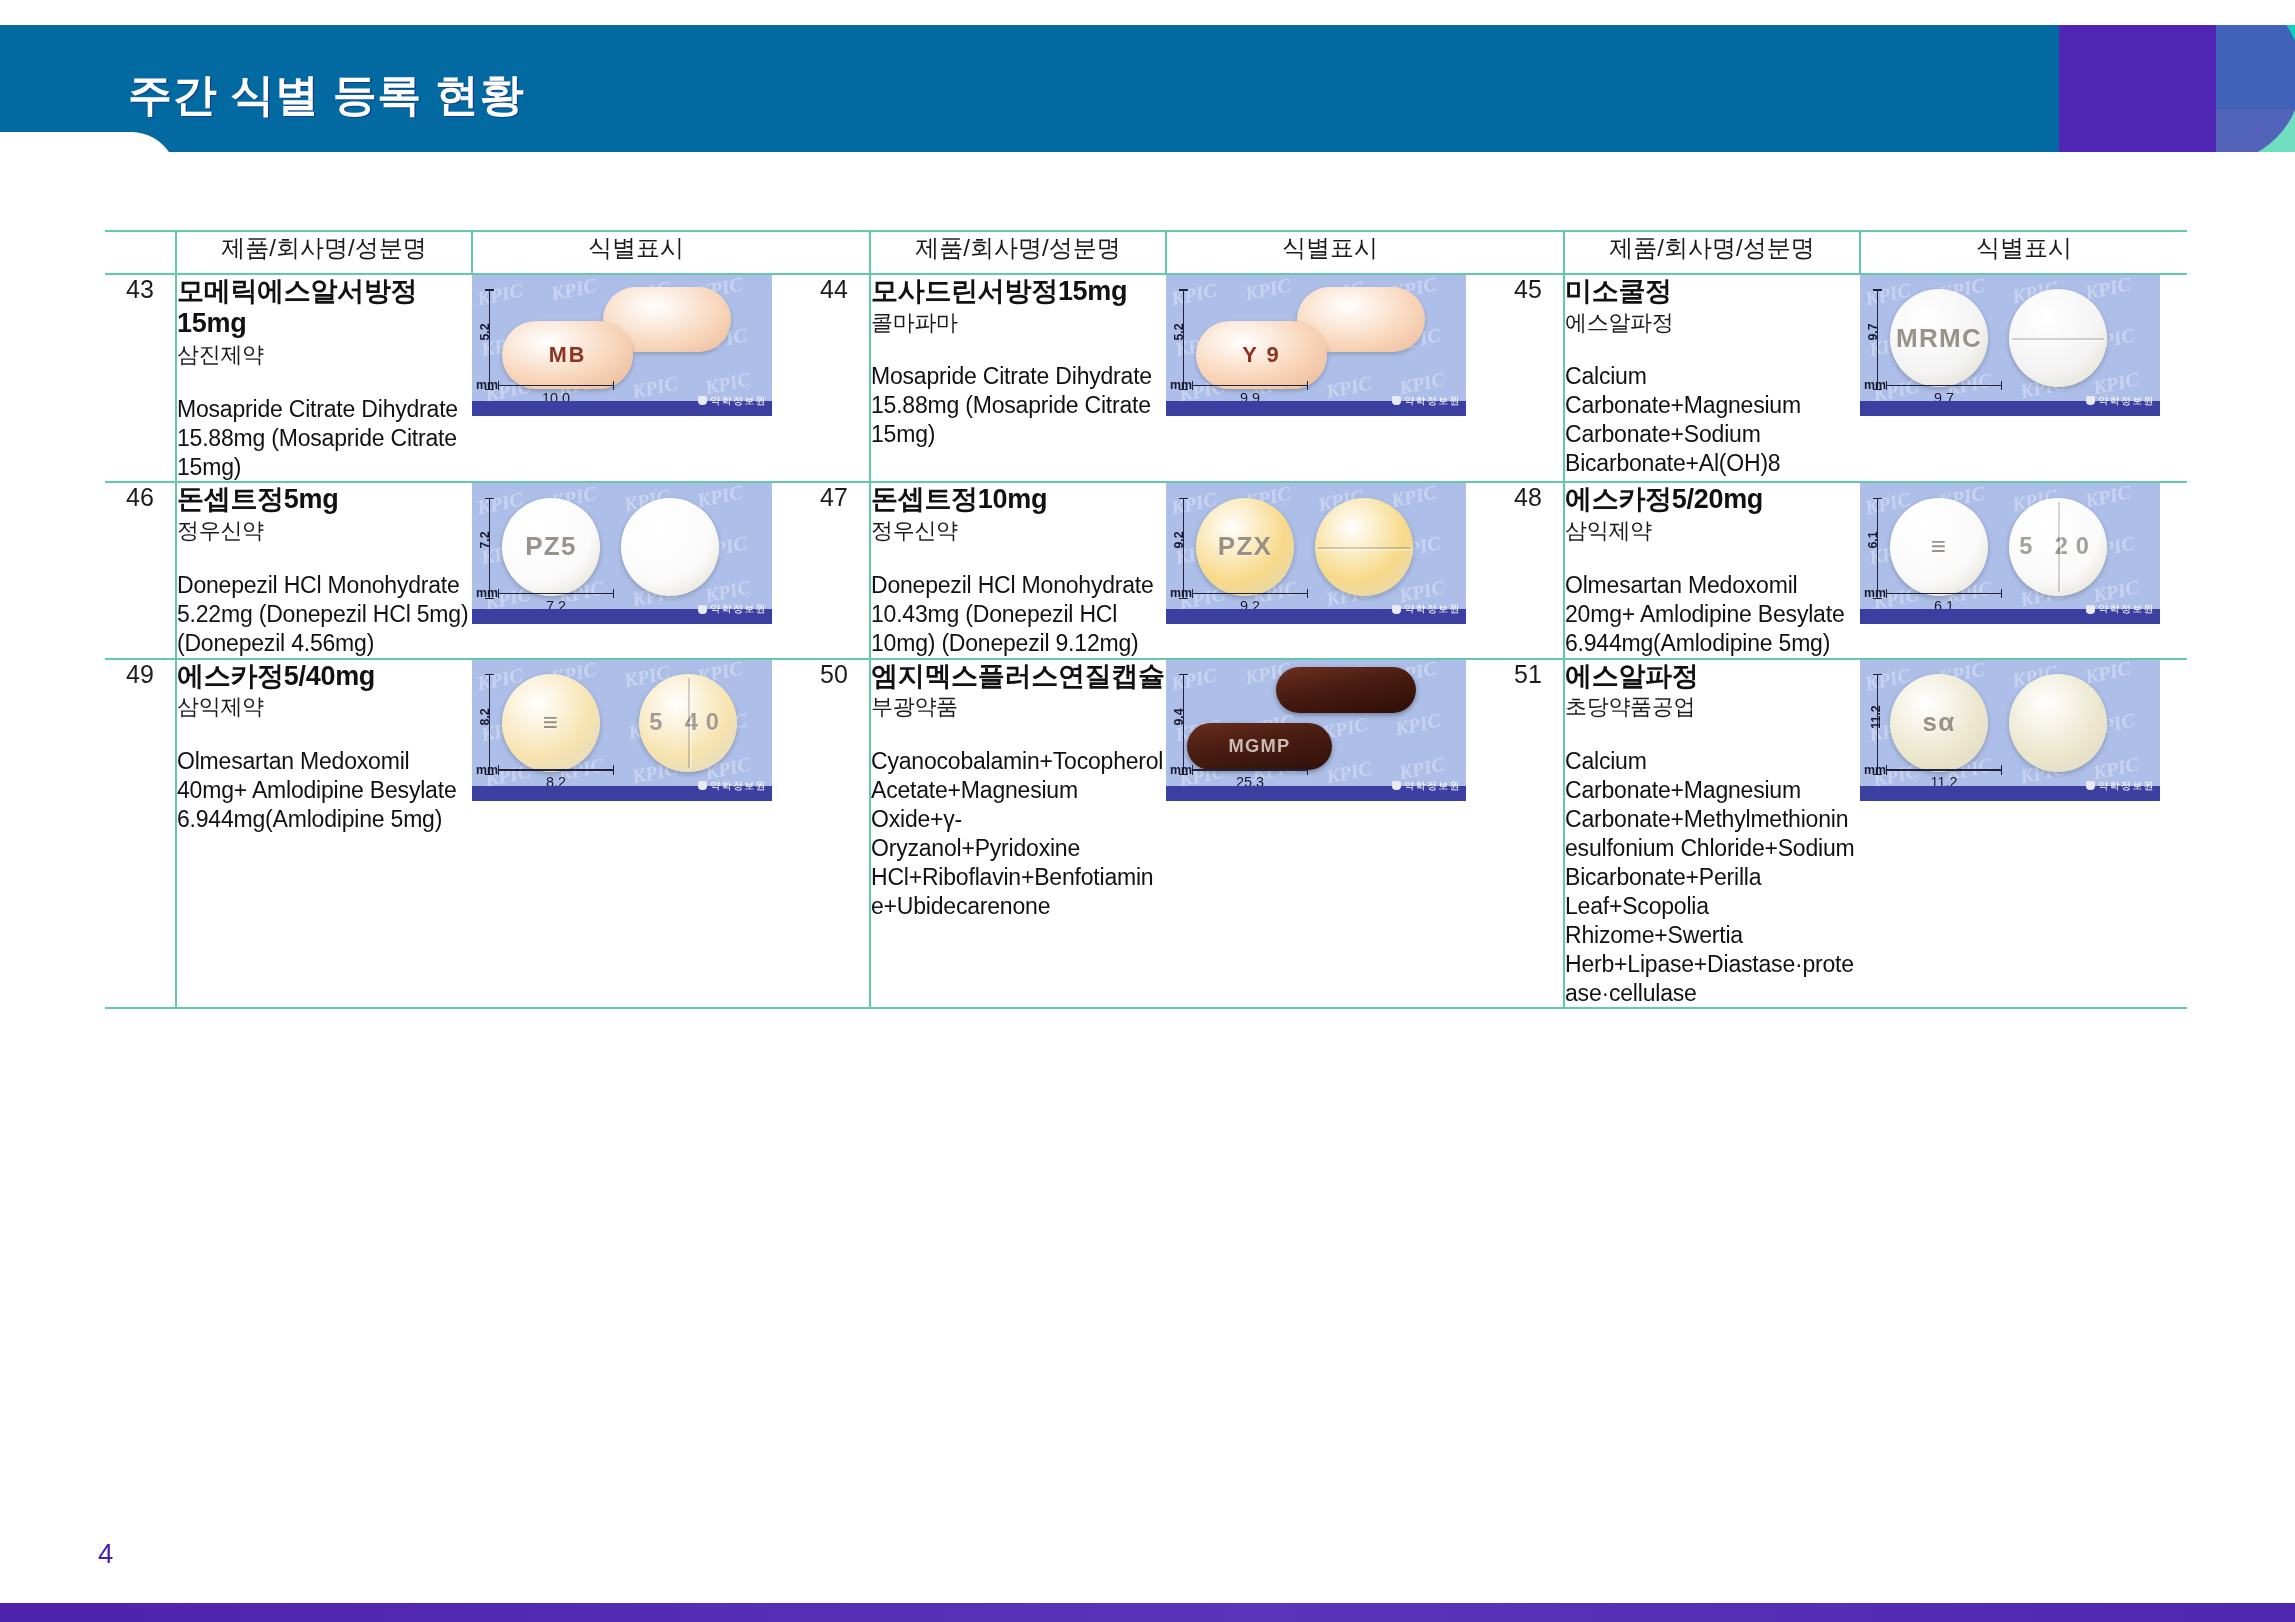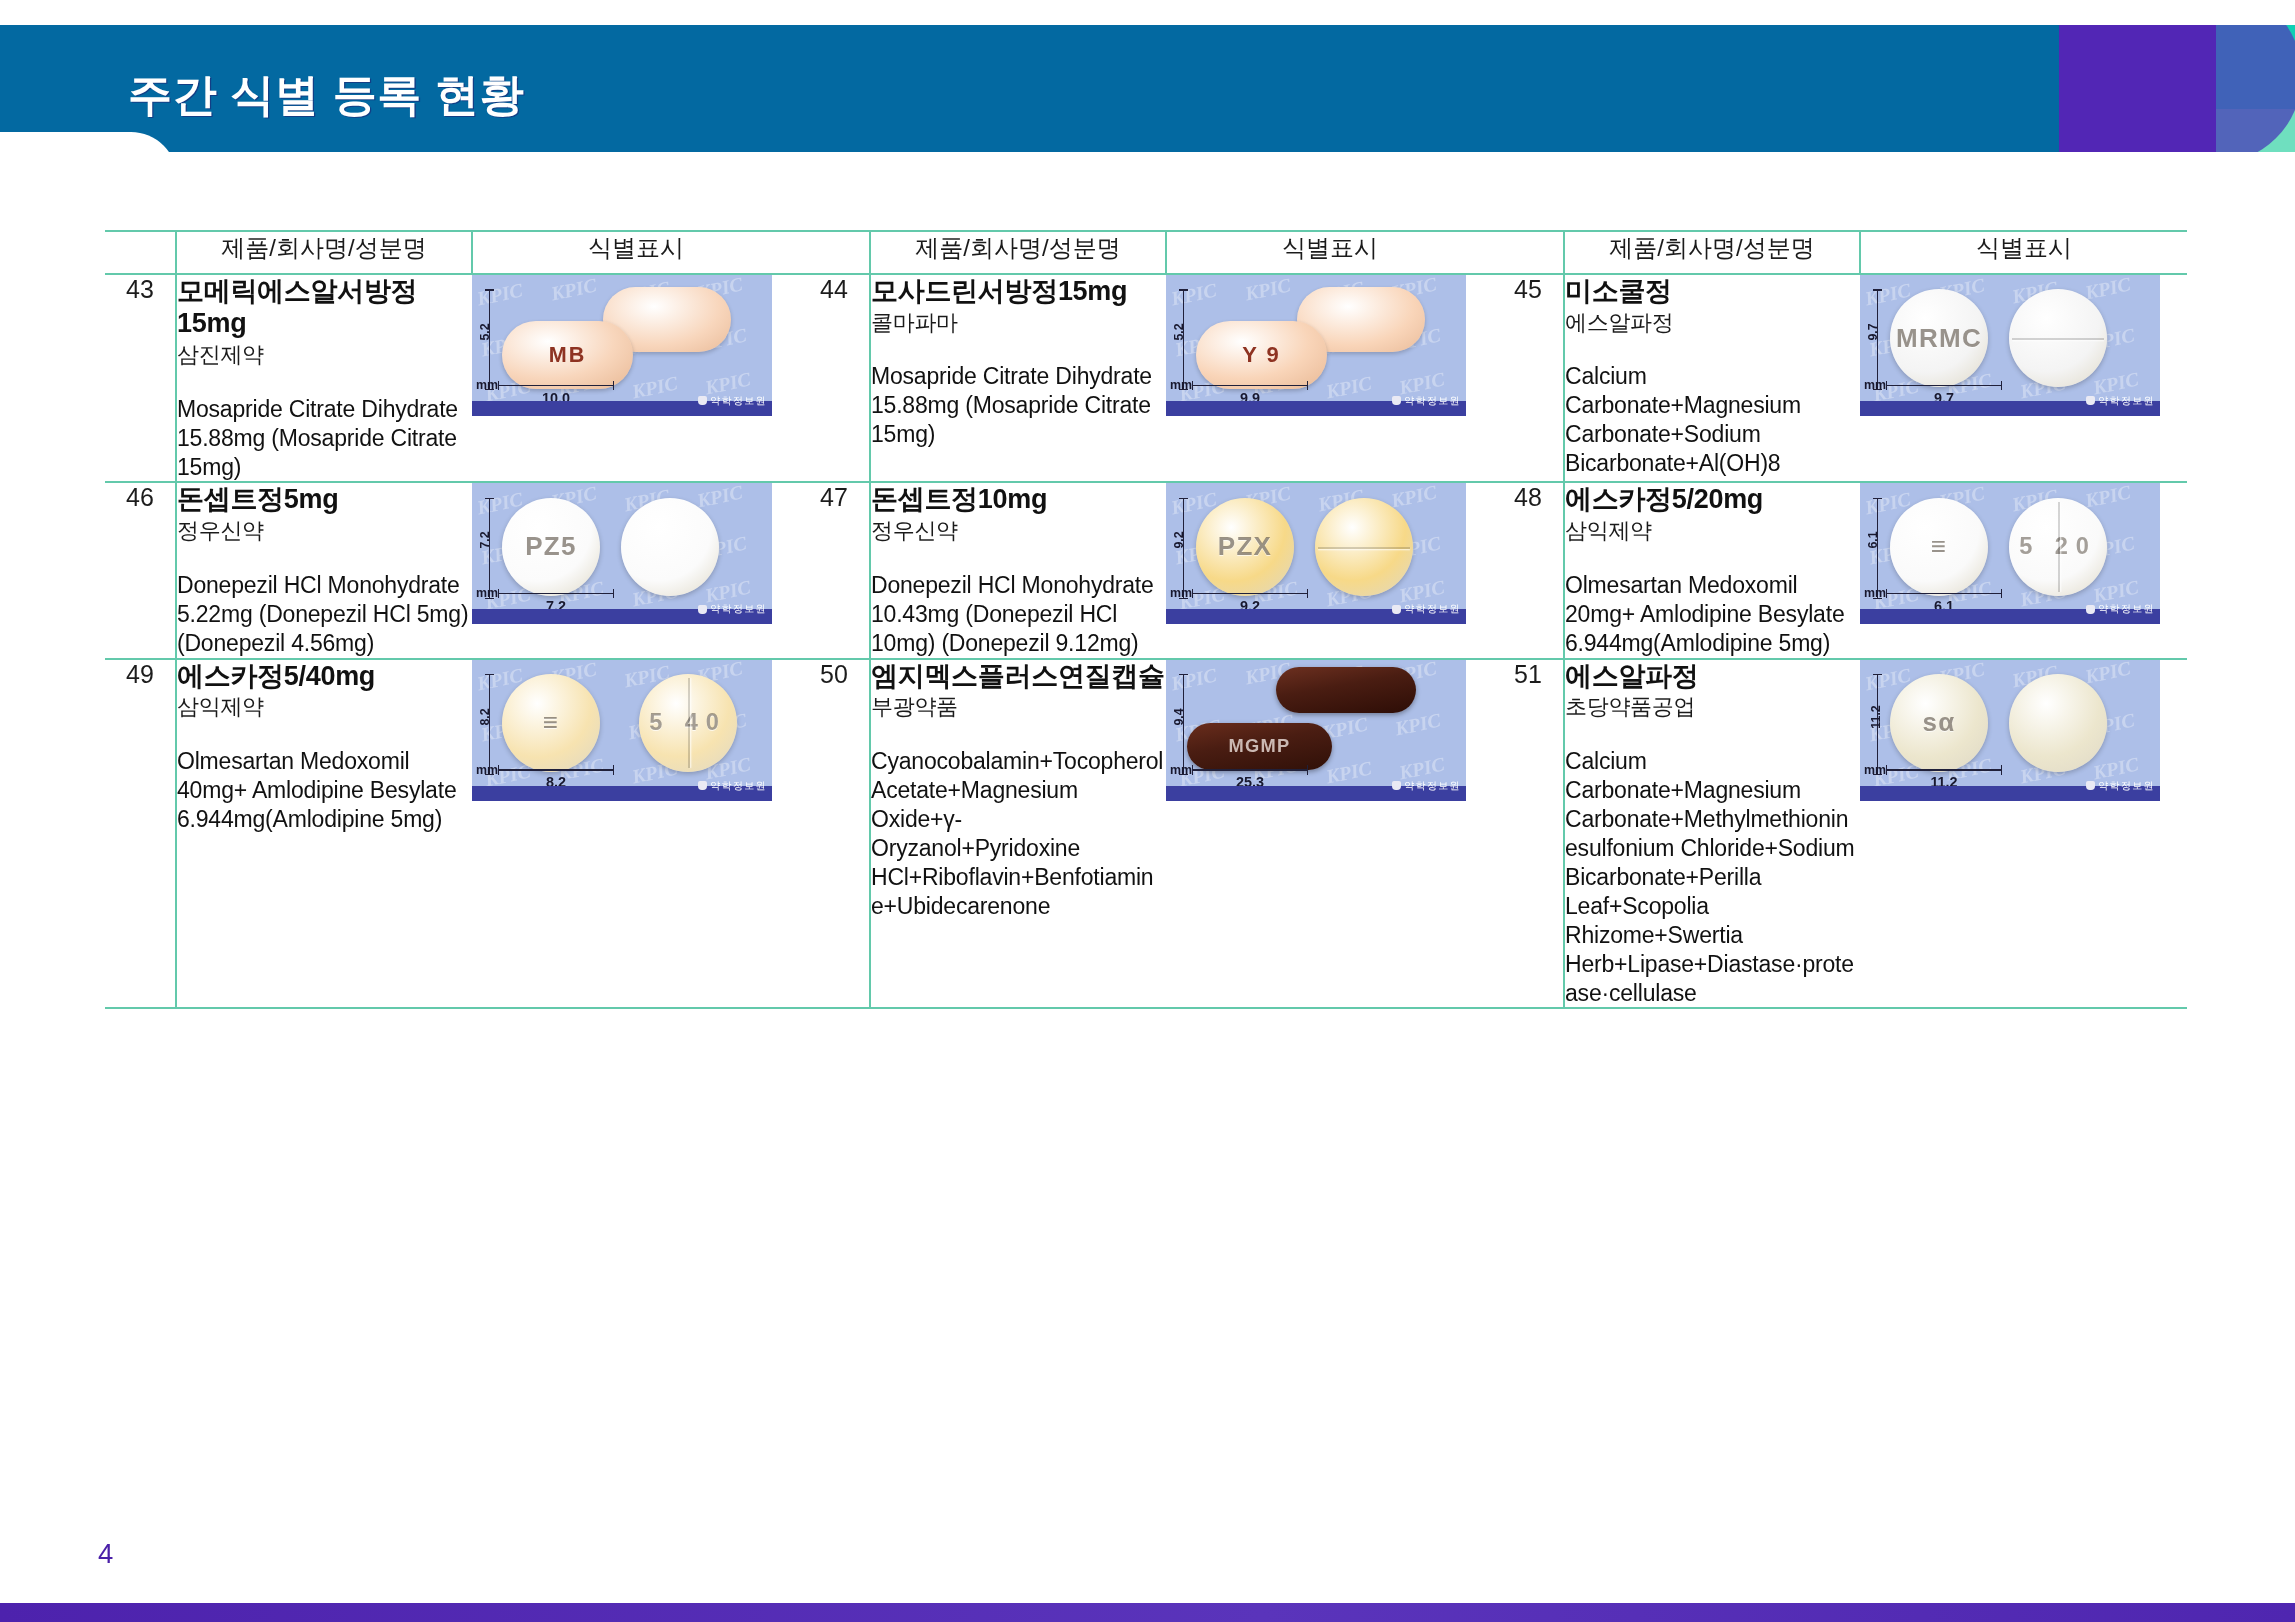--- a/index.html
+++ b/index.html
@@ -149,21 +149,21 @@
   }
   .photo .hbar{
     position:absolute;left:26px;bottom:30px;height:1.3px;background:#20203a;
   }
   .photo .hbar::before,.photo .hbar::after{
     content:"";position:absolute;top:-3.9px;width:1.3px;height:9.2px;background:#20203a;
   }
   .photo .hbar::before{left:0;}
   .photo .hbar::after{right:0;}
   .photo .hlabel{
-    position:absolute;bottom:10.5px;font-size:14.4px;color:#18182e;font-weight:bold;
+    position:absolute;bottom:10.5px;font-size:14.4px;color:#18182e;font-weight:normal;
     text-align:center;
   }
   .pill{position:absolute;}
   .pill .mark{
     position:absolute;left:0;top:0;width:100%;height:100%;
     display:flex;align-items:center;justify-content:center;
     font-weight:bold;letter-spacing:1.3px;
   }
   .score-v{position:absolute;top:4%;bottom:4%;left:50%;width:2px;
     background:rgba(0,0,0,.16);box-shadow:1.3px 0 1.3px rgba(255,255,255,.7);}

